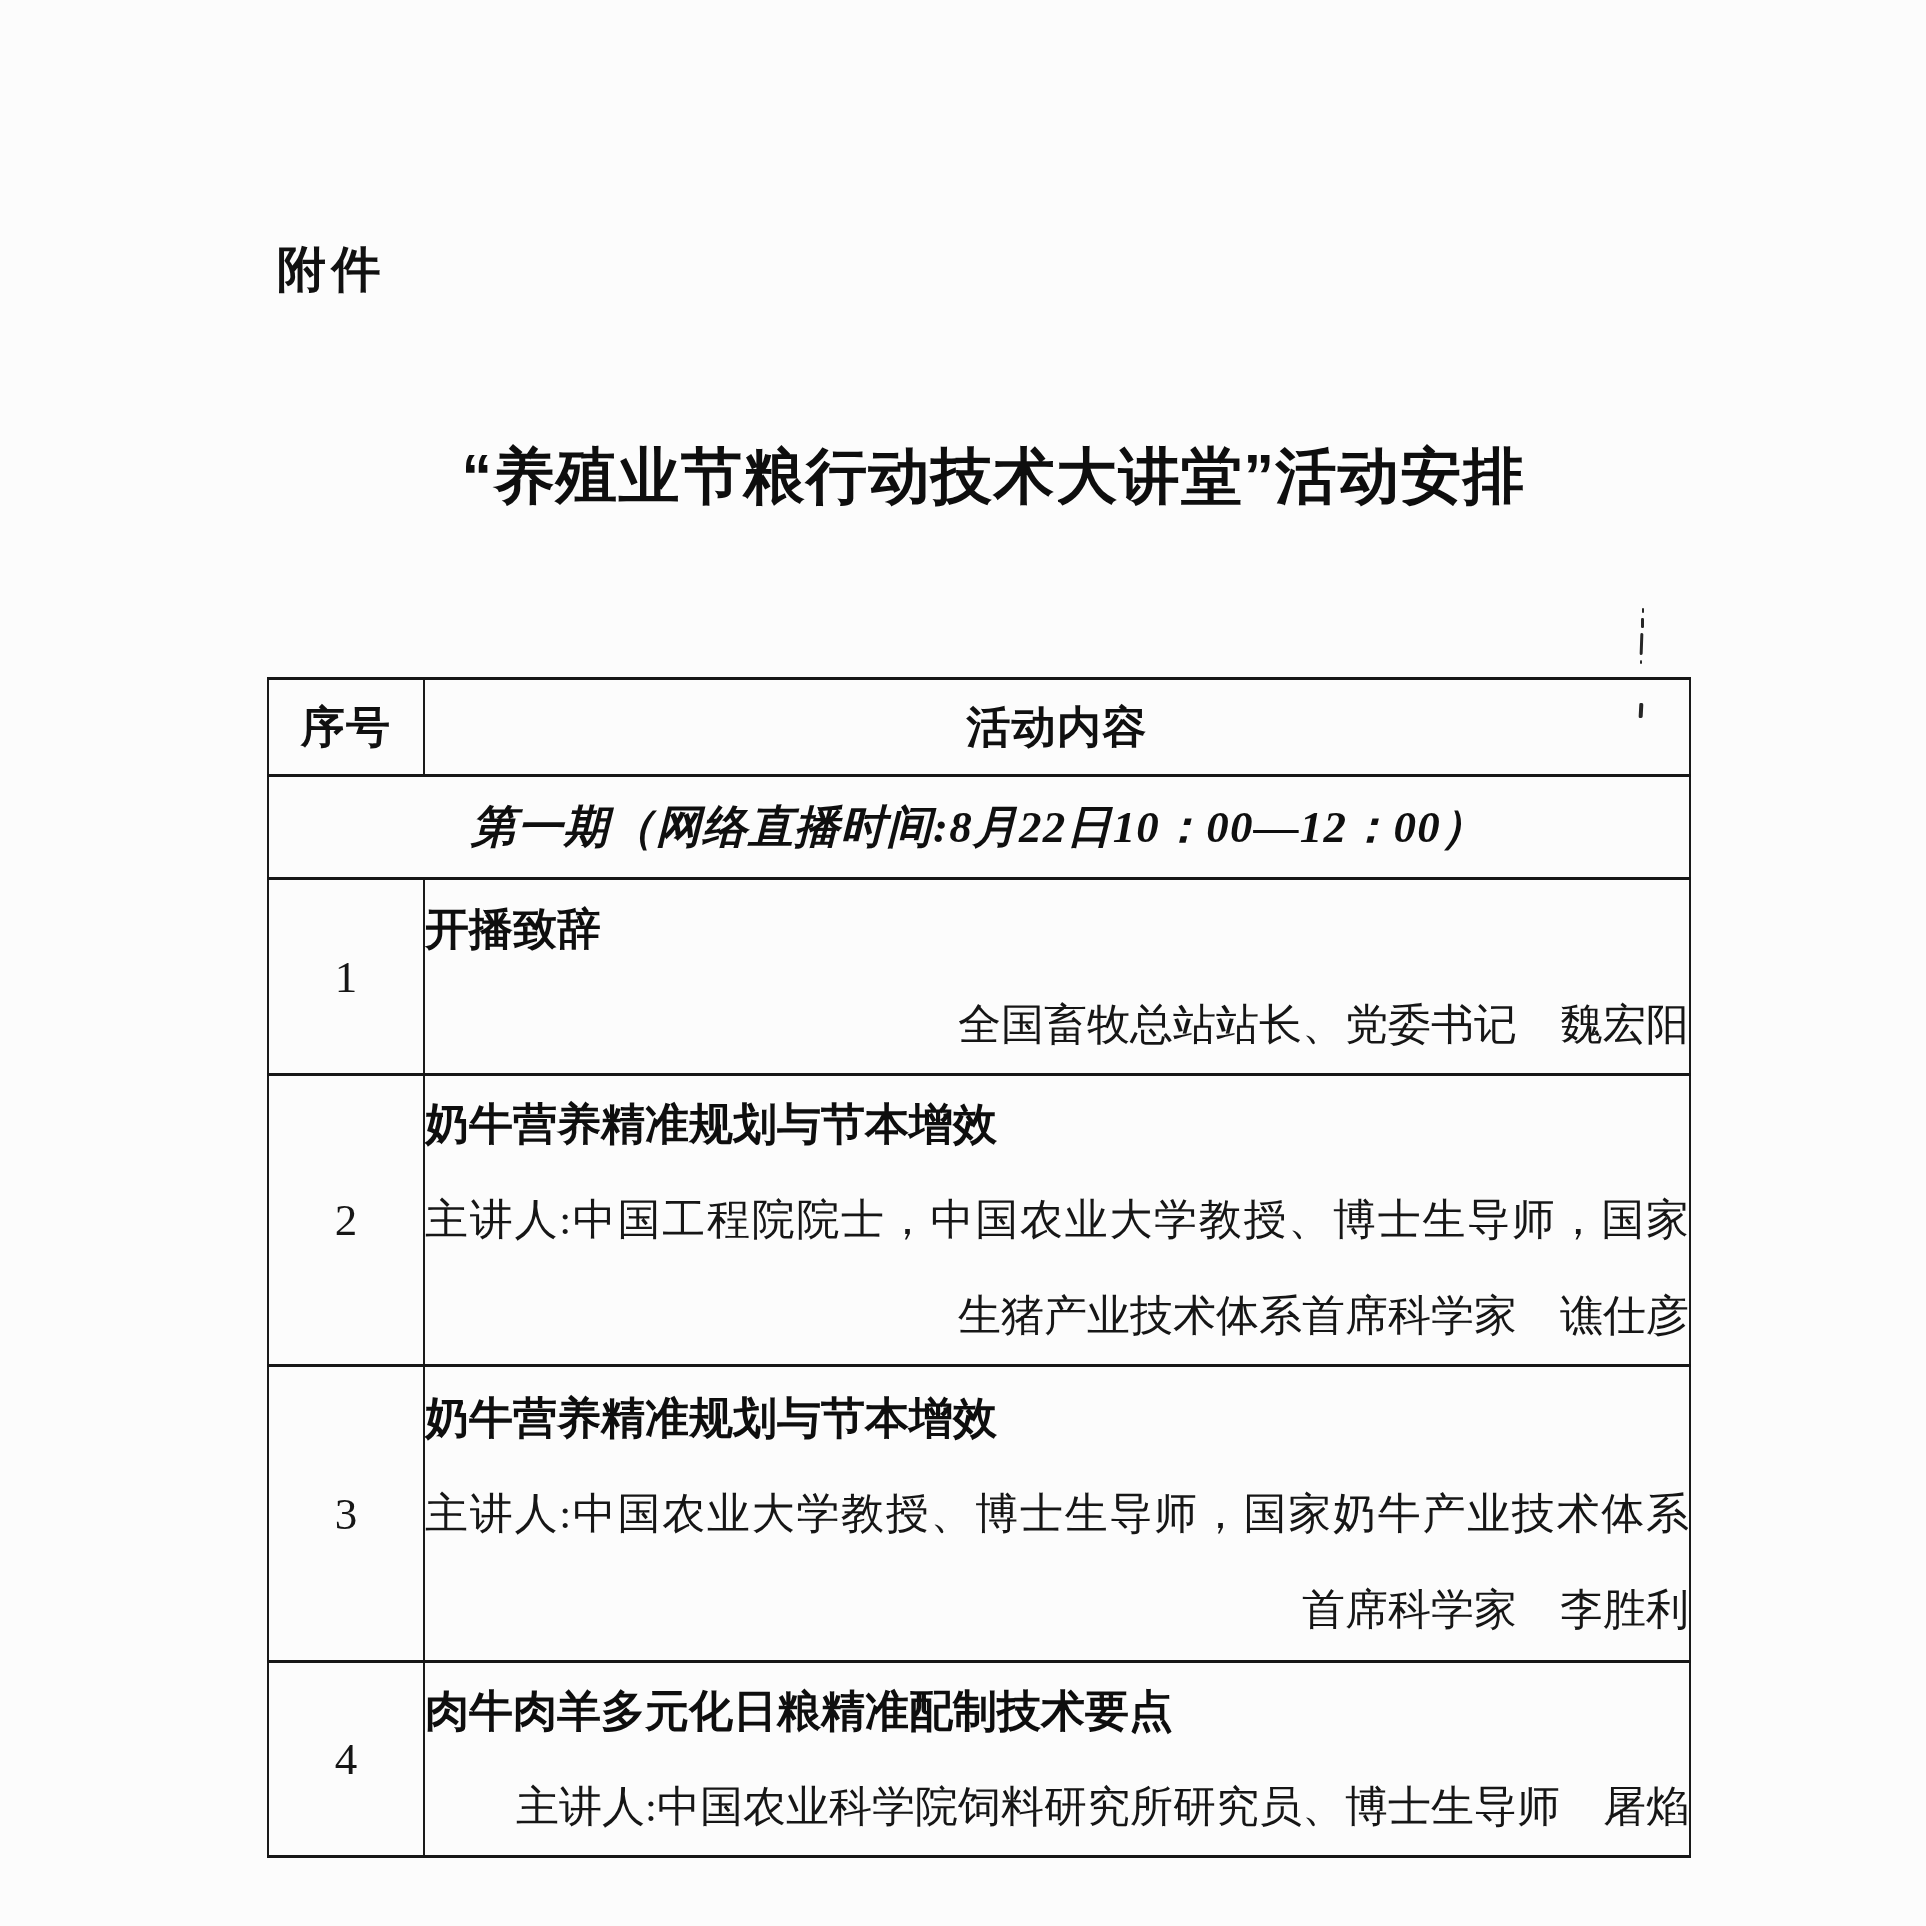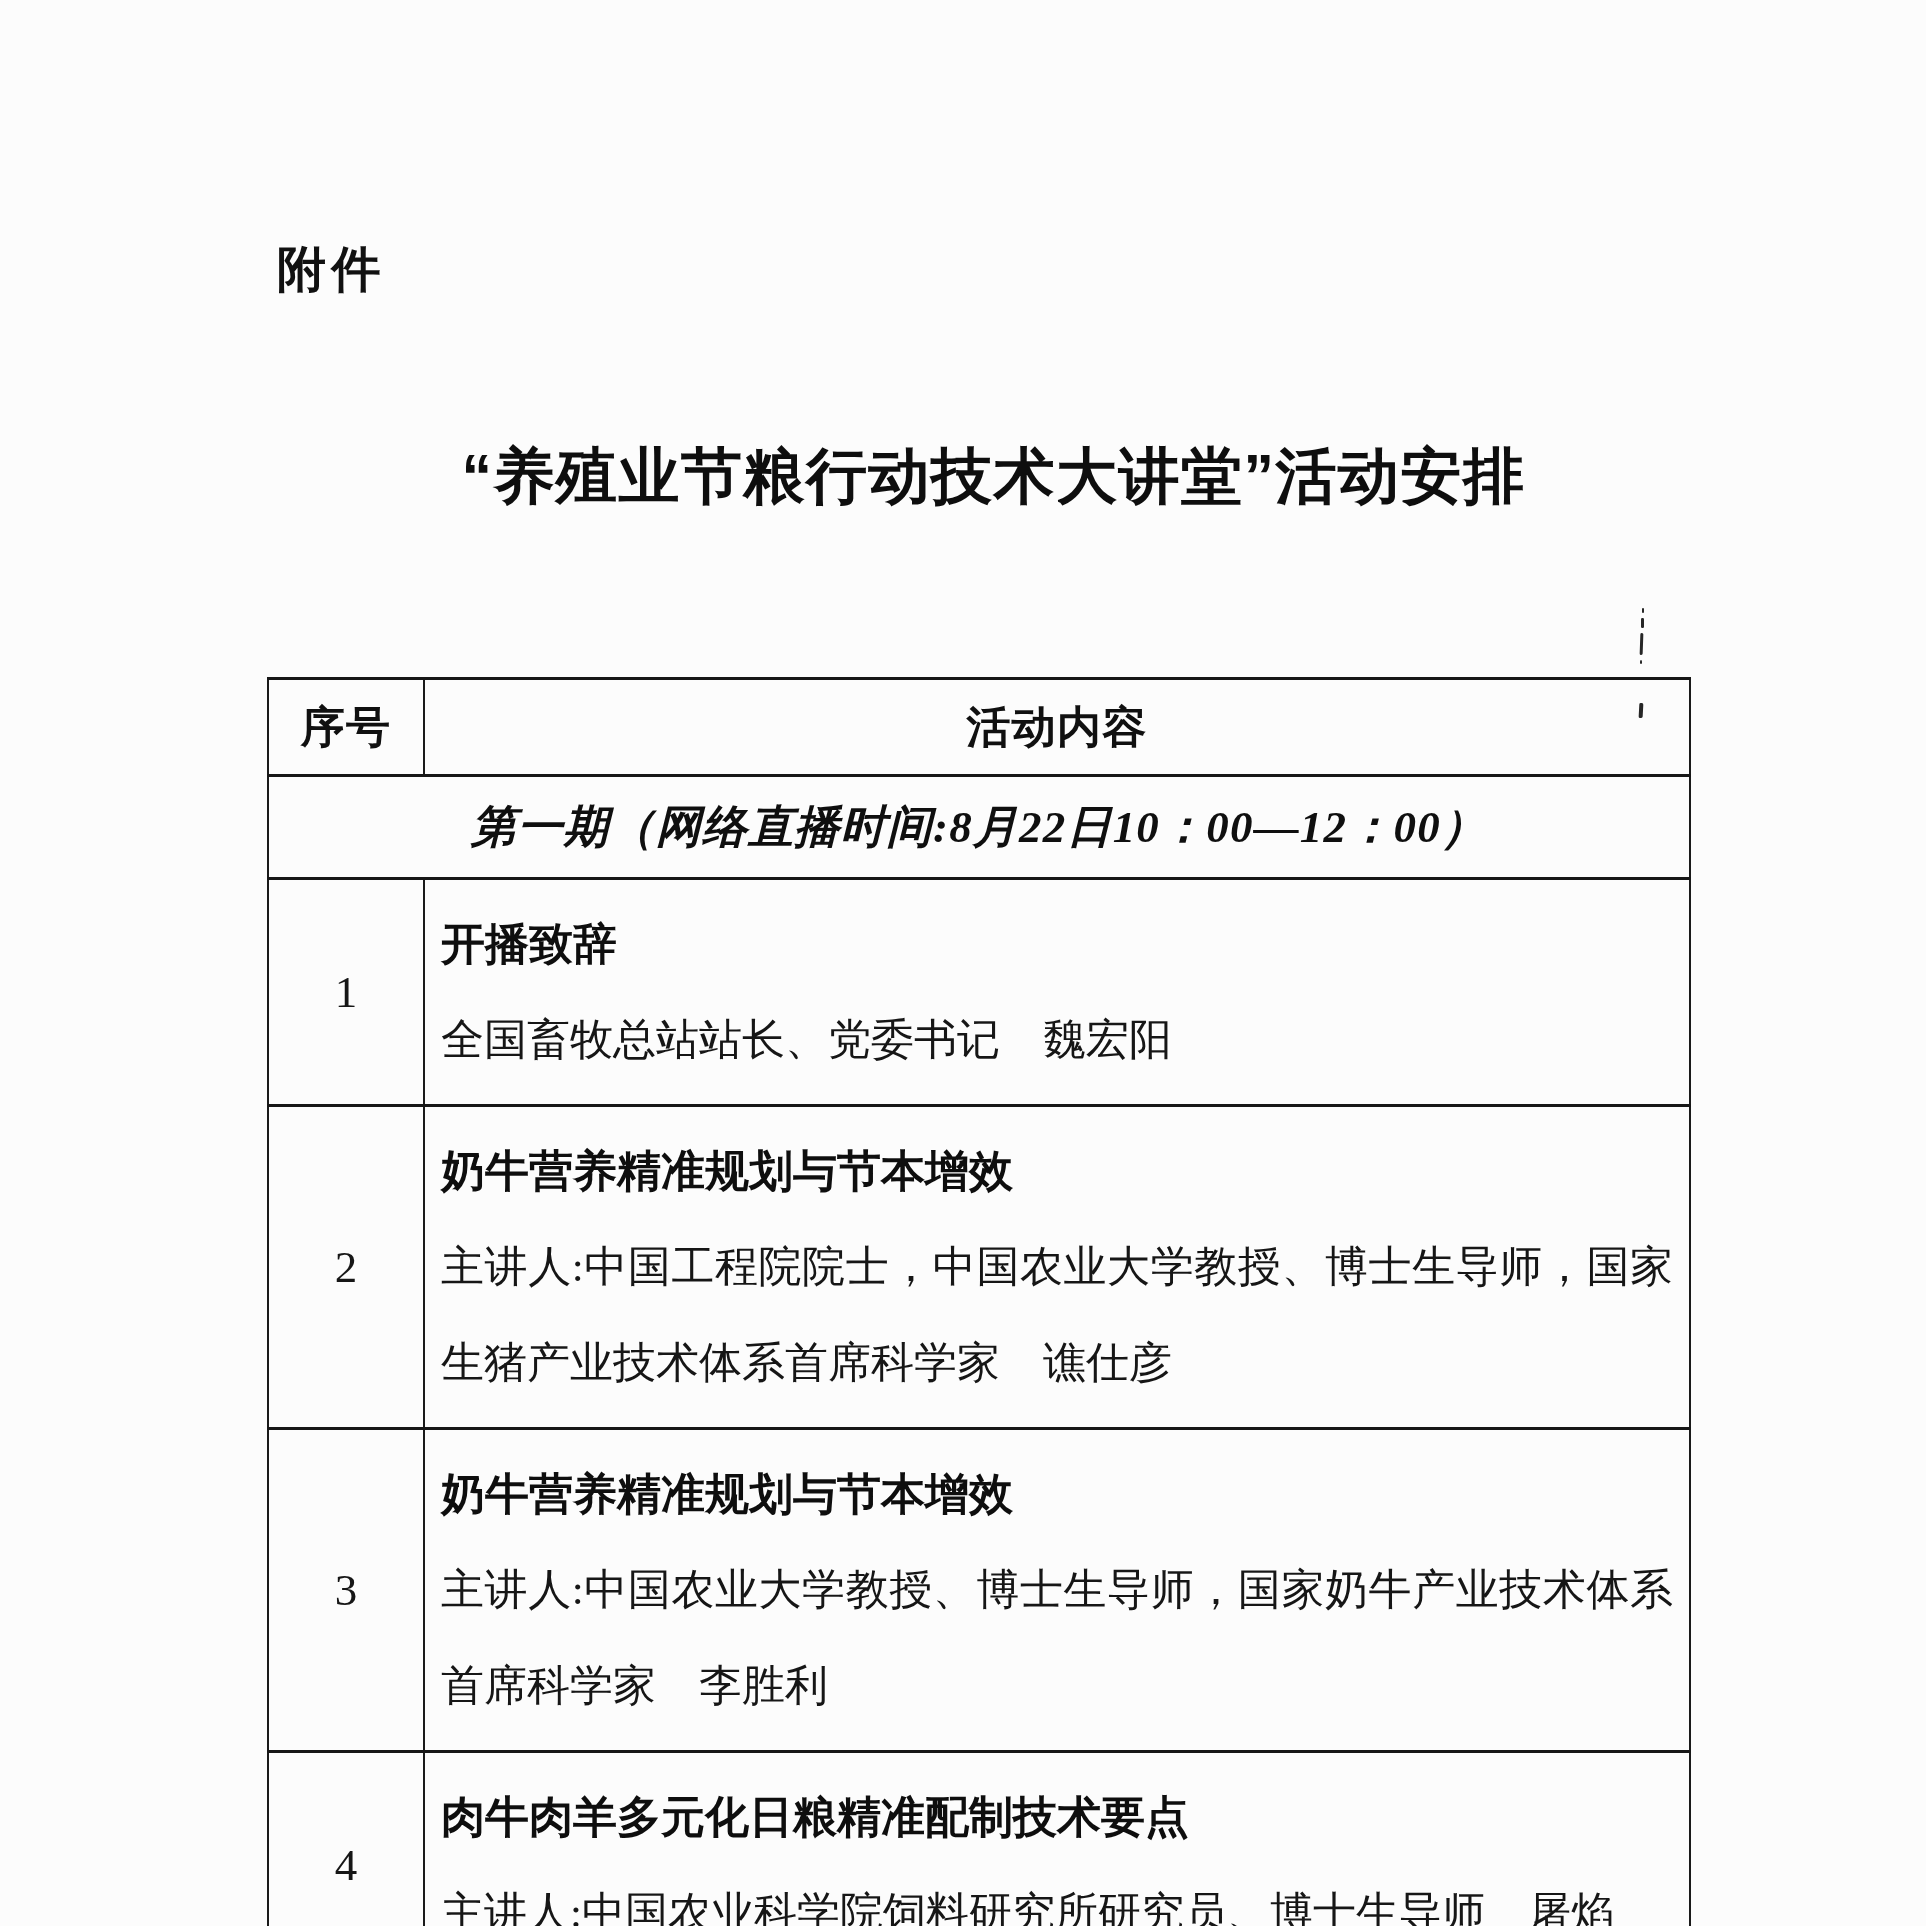--- a/index.html
+++ b/index.html
@@ -49,21 +49,21 @@
     width: 1424px;
     border-collapse: collapse;
     table-layout: fixed;
   }
   col.c1 { width: 156px; }
   table.activity td {
     border-left: 2.3px solid #1a1a1a;
     border-right: 2.3px solid #1a1a1a;
     border-top: 3.9px solid #171717;
     border-bottom: 3.9px solid #171717;
-    padding: 16px;
+    padding: 0;
     vertical-align: middle;
     overflow: hidden;
   }
   tr.r-header   { height: 97px; }
   tr.r-session1 { height: 103px; }
   tr.r-item1    { height: 196px; }
   tr.r-item2    { height: 285px; }
   tr.r-item3    { height: 296px; }
   tr.r-session2 { height: 100px; }
   tr.r-item4    { height: 189px; }
@@ -101,20 +101,21 @@
     line-height: 96px;
     color: #0e0e0e;
     white-space: nowrap;
   }
   .sline {
     font-family: "Liberation Serif", "DejaVu Serif", serif;
     font-weight: 400;
     font-size: 43px;
     line-height: 96px;
     color: #161616;
+    text-align: right;
   }
   .sline.full {
     text-align: justify;
     text-align-last: justify;
     font-family: Liberation Serif, serif;
   }
   .noise {
     position: absolute;
     background: #262626;
   }

